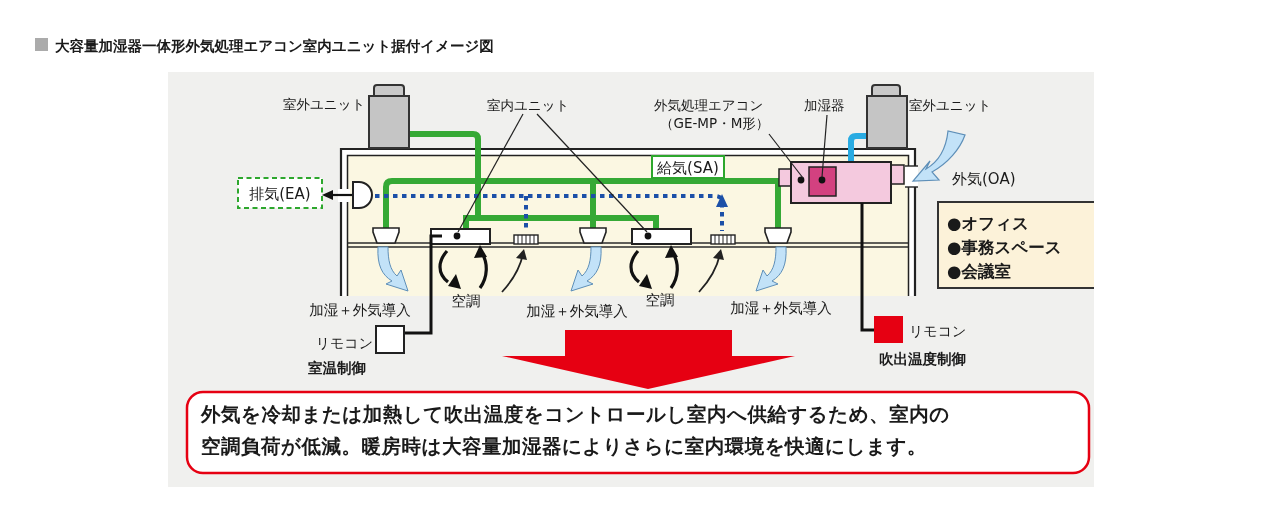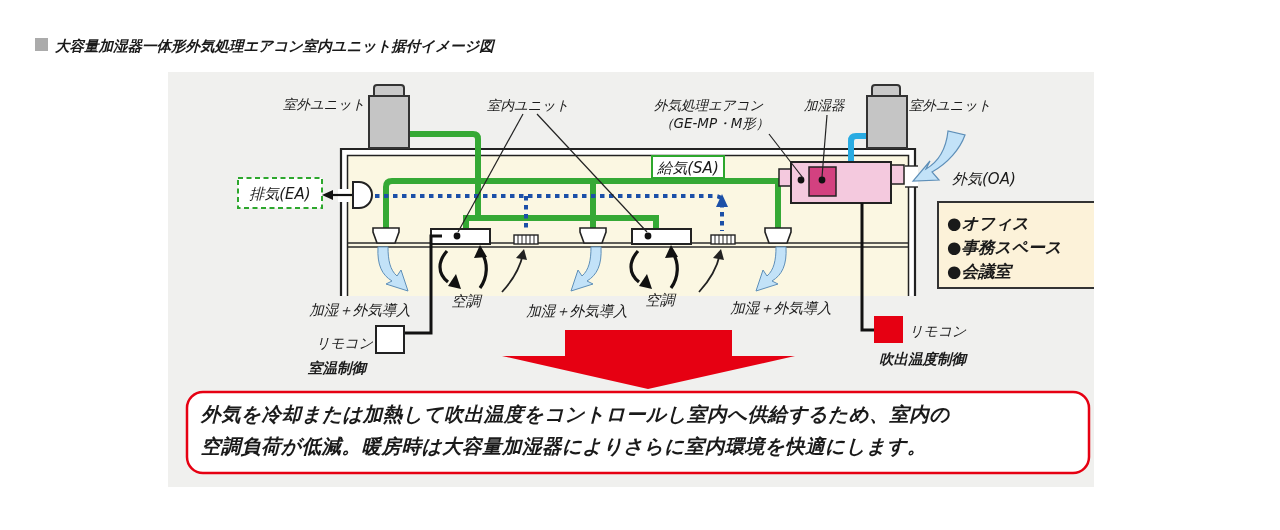--- a/index.html
+++ b/index.html
@@ -1,17 +1,17 @@
 <!DOCTYPE html>
 <html><head>
 <meta charset="utf-8">
 <style>
   html,body{margin:0;padding:0;background:#ffffff;}
   body{font-family:"DejaVu Sans","Liberation Sans",sans-serif;}
-  .stage{position:relative;width:1094px;height:530px;background:#ffffff;overflow:hidden;font-style:italic;}
+  .stage{position:relative;width:1094px;height:530px;background:#ffffff;overflow:hidden;}
   svg text{font-family:"DejaVu Sans","Liberation Sans",sans-serif;fill:#1a1a1a;}
   svg{display:block;}
 </style>
 </head>
 <body>
 
 <div class="stage">
 <svg width="1280" height="530" viewBox="0 0 1280 530">
 
   <rect x="0" y="0" width="1280" height="530" fill="#ffffff"></rect>

